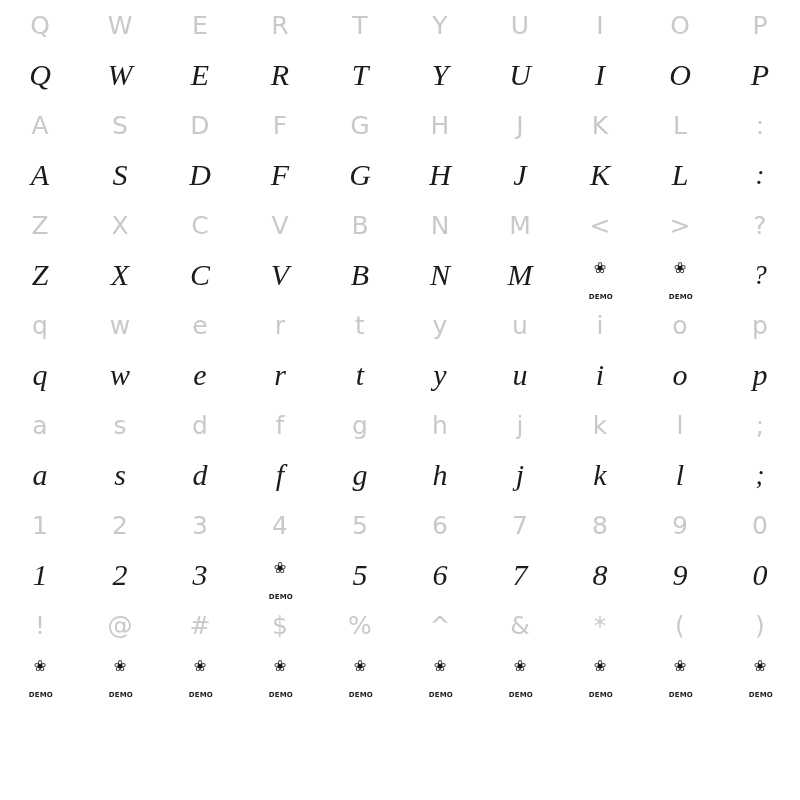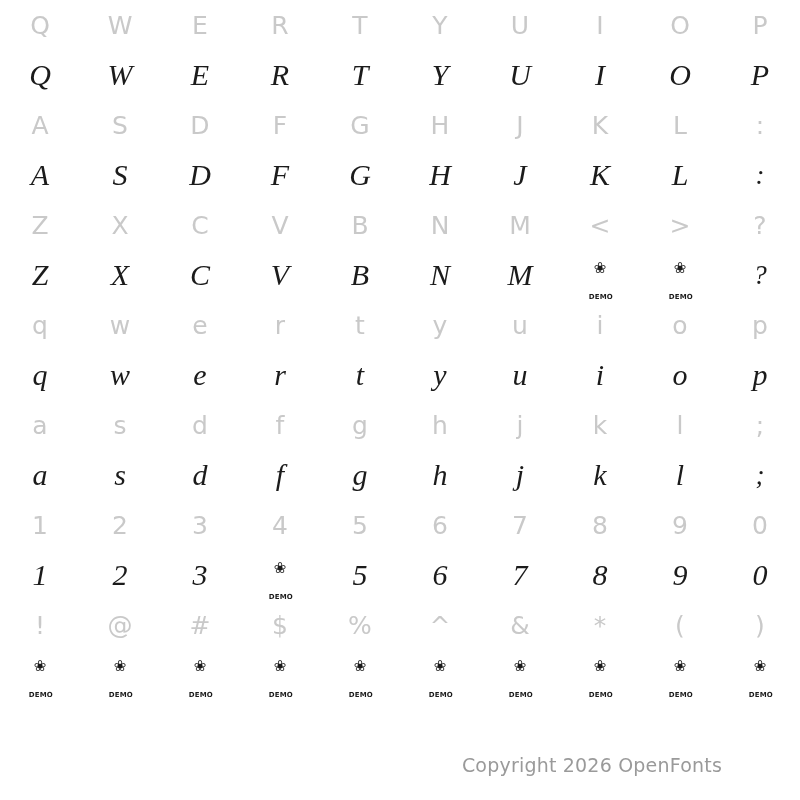--- a/index.html
+++ b/index.html
@@ -339,14 +339,13 @@
           </span>
         </div>
         <div class="cell">
           <span class="demo-mark">
             <span class="leaf">❀</span>
             <span class="demo-word">DEMO</span>
           </span>
         </div>
       </div>
     </div>
-  <div class="footer">Copyright 2026 OpenFonts</div>
 </div>
 
 </body></html>

